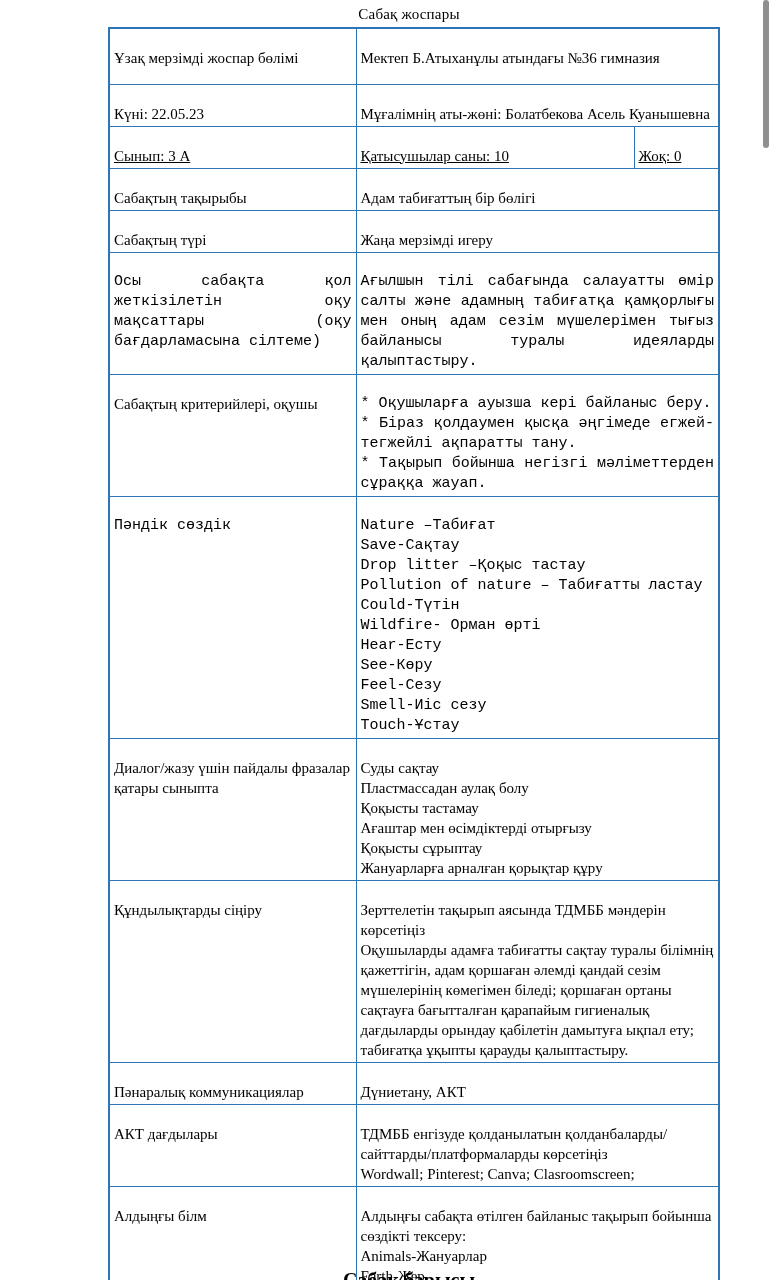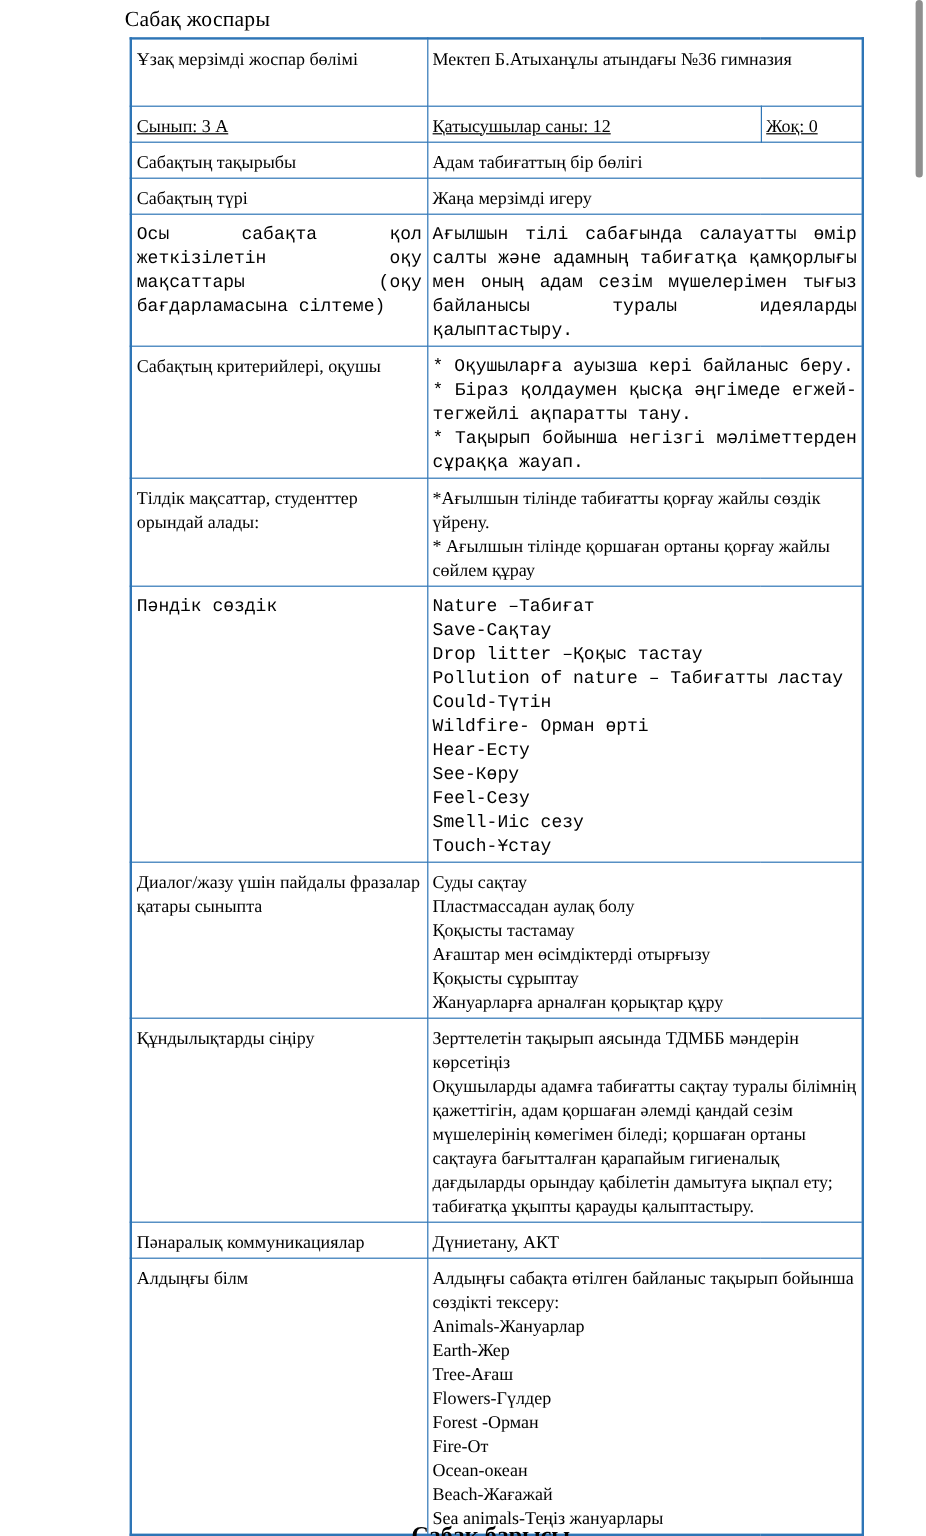--- a/index.html
+++ b/index.html
@@ -9,35 +9,36 @@
     background: #ffffff;
     font-family: "Liberation Serif", "DejaVu Serif", serif;
     color: #000;
     overflow: hidden;
     position: relative;
   }
   .page-title {
     margin: 6px 0 4px 0;
     width: 610px;
     margin-left: 104px;
-    font-size: 18px;
+    text-align: center;
+    font-size: 15px;
     font-weight: 400;
     letter-spacing: 0.2px;
   }
   table.lesson-table {
     border-collapse: collapse;
     table-layout: fixed;
     margin-left: 108px;
     width: 610px;
     border: 2px solid var(--border-color);
   }
   table.lesson-table td {
     border: 1px solid var(--border-color);
     vertical-align: top;
-    padding: 7px 4px 2px 4px;
+    padding: 19px 4px 2px 4px;
     font-size: 15px;
     line-height: 20px;
     white-space: pre-line;
     overflow: hidden;
   }
   tr.r0  { height: 56px; }
   tr.r1  { height: 41px; }
   tr.r2  { height: 28px; text-decoration: underline; }
   tr.r3  { height: 25px; }
   tr.r4  { height: 24px; }
@@ -77,47 +78,46 @@
   <colgroup>
     <col style="width:247px">
     <col style="width:278px">
     <col style="width:85px">
   </colgroup>
   <tbody>
     <tr class="r0">
       <td>Ұзақ мерзімді жоспар бөлімі</td>
       <td colspan="2">Мектеп Б.Атыханұлы атындағы №36 гимназия</td>
     </tr>
+    <tr class="r1">
+      <td>Күні:  22.05.23</td>
+      <td colspan="2">Мұғалімнің аты-жөні: Болатбекова Асель Куанышевна</td>
+    </tr>
     <tr class="r2">
       <td>Сынып: 3 А</td>
-      <td>Қатысушылар саны: 12</td>
+      <td>Қатысушылар саны: 10</td>
       <td>Жоқ: 0</td>
     </tr>
     <tr class="r3">
       <td>Сабақтың тақырыбы</td>
       <td colspan="2">Адам табиғаттың бір бөлігі</td>
     </tr>
     <tr class="r4">
       <td>Сабақтың түрі</td>
       <td colspan="2">Жаңа мерзімді игеру</td>
     </tr>
     <tr class="r5">
       <td class="justify">Осы сабақта қол жеткізілетін оқу мақсаттары (оқу бағдарламасына сілтеме)</td>
       <td colspan="2" class="justify">Ағылшын тілі сабағында салауатты өмір салты және адамның табиғатқа қамқорлығы мен оның адам сезім мүшелерімен тығыз байланысы туралы идеяларды қалыптастыру.</td>
     </tr>
     <tr class="r6">
       <td>Сабақтың критерийлері, оқушы</td>
       <td colspan="2" class="justify">* Оқушыларға ауызша кері байланыс беру.
 * Біраз қолдаумен қысқа әңгімеде егжей-тегжейлі ақпаратты тану.
 * Тақырып бойынша негізгі мәліметтерден сұраққа жауап.</td>
-    </tr>
-    <tr class="r7">
-      <td>Тілдік мақсаттар, студенттер орындай алады:</td>
-      <td colspan="2">*Ағылшын тілінде табиғатты қорғау жайлы сөздік үйрену.
-* Ағылшын тілінде қоршаған ортаны қорғау жайлы сөйлем құрау</td>
     </tr>
     <tr class="r8">
       <td>Пәндік сөздік</td>
       <td colspan="2">Nature –Табиғат
 Save-Сақтау
 Drop litter –Қоқыс тастау
 Pollution of nature – Табиғатты ластау
 Could-Түтін
 Wildfire- Орман өрті
 Hear-Есту
@@ -137,20 +137,25 @@
     </tr>
     <tr class="r10">
       <td>Құндылықтарды сіңіру</td>
       <td colspan="2">Зерттелетін тақырып аясында ТДМББ мәндерін көрсетіңіз
 Оқушыларды адамға табиғатты сақтау туралы білімнің қажеттігін, адам қоршаған әлемді қандай сезім мүшелерінің көмегімен біледі; қоршаған ортаны сақтауға бағытталған қарапайым гигиеналық дағдыларды орындау қабілетін дамытуға ықпал ету; табиғатқа ұқыпты қарауды қалыптастыру.</td>
     </tr>
     <tr class="r11">
       <td>Пәнаралық коммуникациялар</td>
       <td colspan="2">Дүниетану, АКТ</td>
     </tr>
+    <tr class="r12">
+      <td>АКТ дағдылары</td>
+      <td colspan="2">ТДМББ енгізуде қолданылатын қолданбаларды/сайттарды/платформаларды көрсетіңіз
+Wordwall; Pinterest; Canva; Clasroomscreen;</td>
+    </tr>
     <tr class="r13">
       <td>Алдыңғы білм</td>
       <td colspan="2">Алдыңғы сабақта өтілген байланыс  тақырып бойынша  сөздікті тексеру:
 Animals-Жануарлар
 Earth-Жер
 Tree-Ағаш
 Flowers-Гүлдер
 Forest -Орман
 Fire-От
 Ocean-океан

